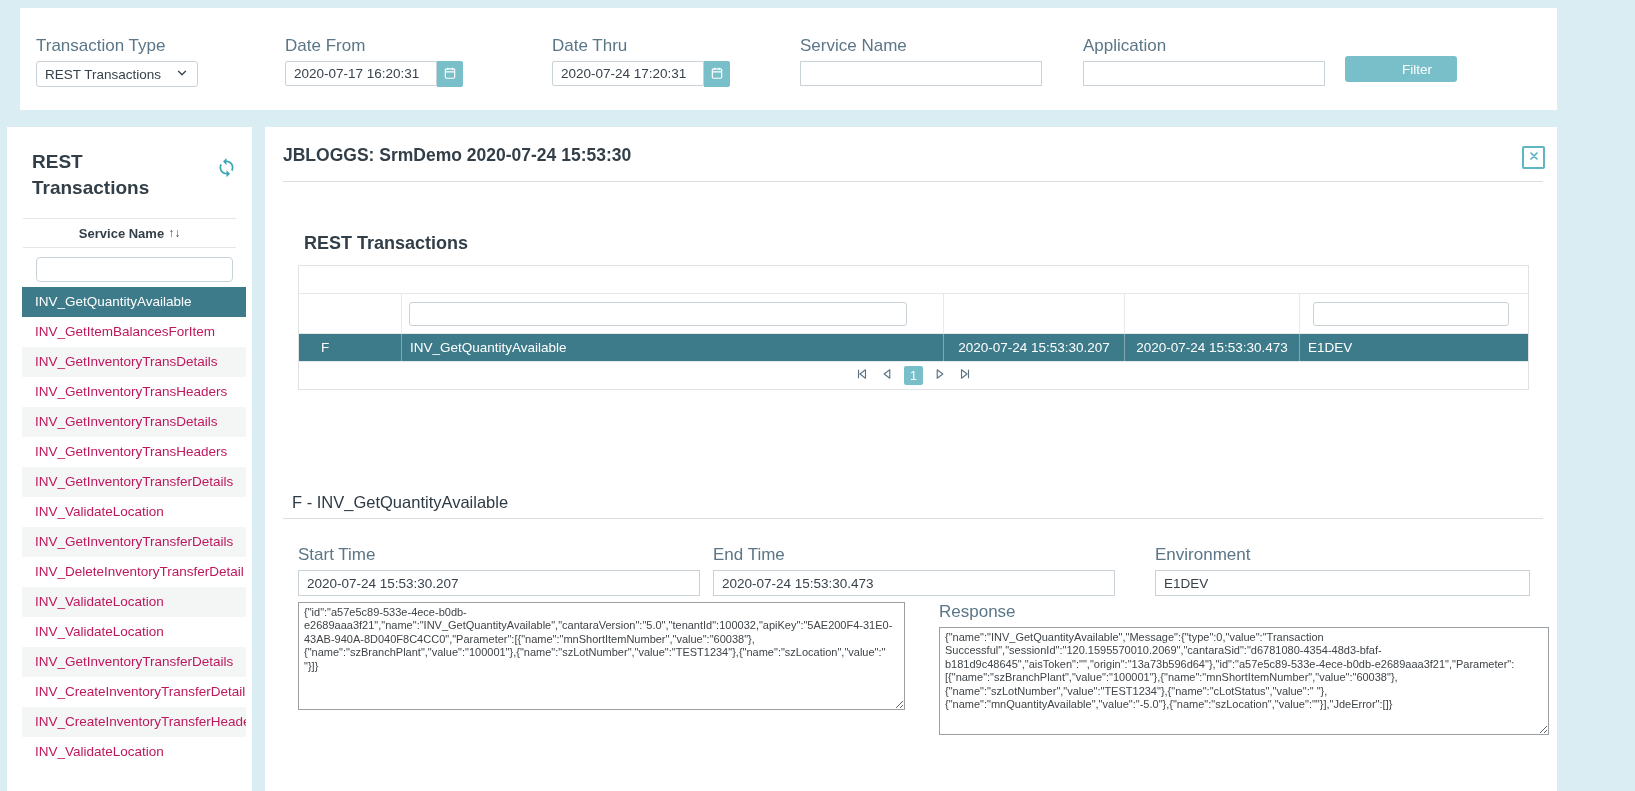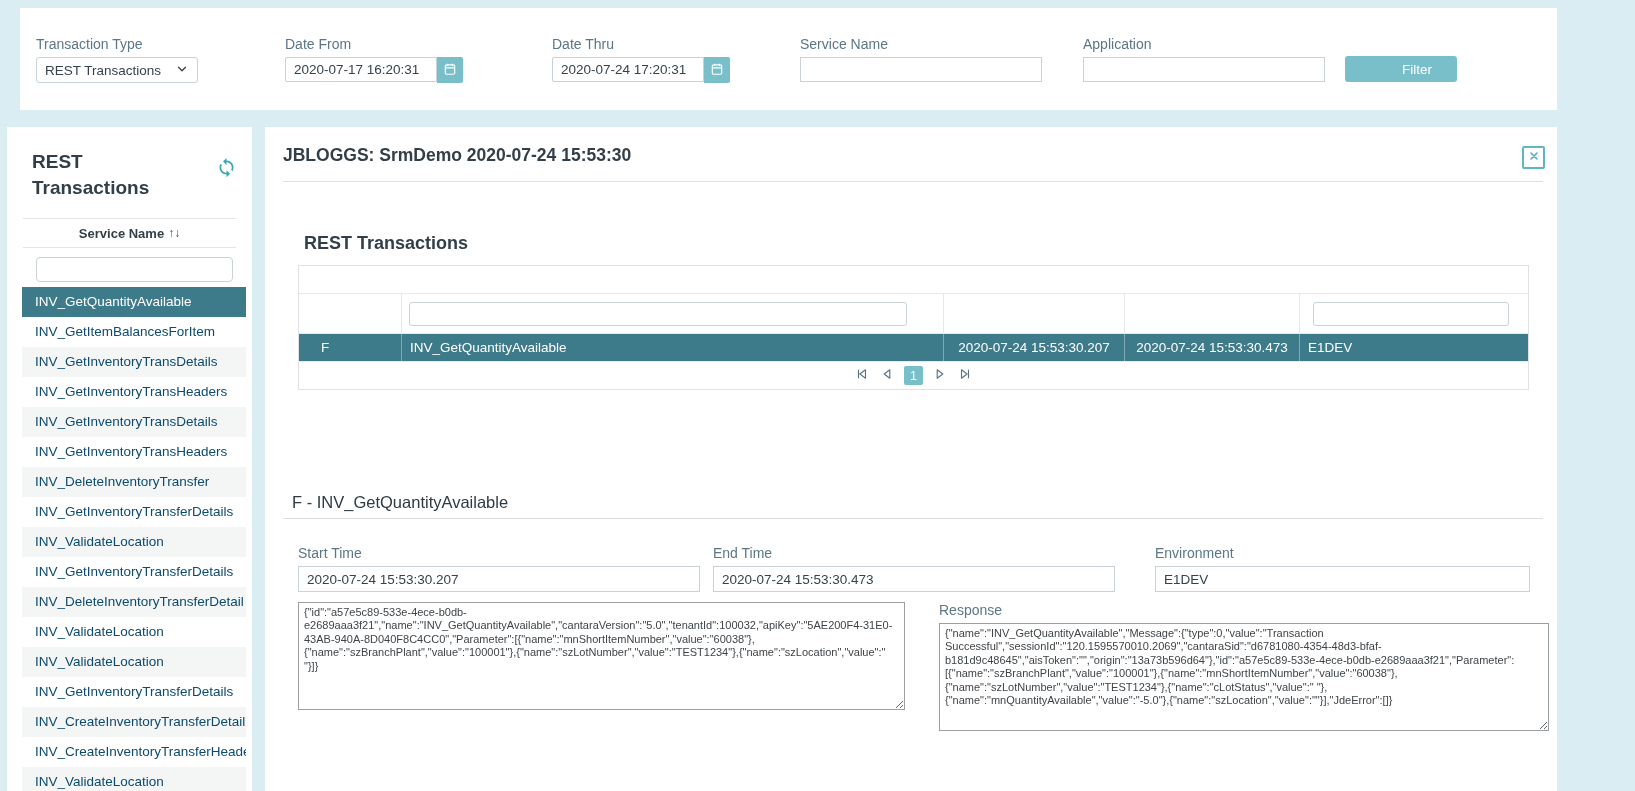--- a/index.html
+++ b/index.html
@@ -7,21 +7,21 @@
     --icon-teal:#3ba7b6; --label-slate:#5b7687; --heading-dark:#333f48; --border-light:#e2e6e8;
   }
   *{box-sizing:border-box; margin:0; padding:0;}
   html,body{width:1635px; height:791px; overflow:hidden;}
   body{
     background:var(--page-bg);
     font-family:"Liberation Sans", sans-serif;
     position:relative; color:var(--heading-dark);
   }
   .card{position:absolute; background:var(--panel-bg);}
-  .lbl{font-size:14px; color:var(--label-slate); display:block; margin-bottom:5px;}
+  .lbl{font-size:17px; color:var(--label-slate); display:block; margin-bottom:5px;}
   input[type=text]{
     border:1px solid #c9d2d6; height:25px; font-size:13.5px; color:#37424c;
     padding:0 8px; font-family:"Liberation Sans", sans-serif; background:#fff; outline:none;
   }
 
   
   #filter-panel{left:20px; top:8px; width:1537px; height:102px;}
   .fgroup{position:absolute; top:28px;}
   #grp-transaction-type{left:16px;}
   #grp-date-from{left:265px;}
@@ -55,21 +55,21 @@
   #sb-col-header{
     position:absolute; left:16px; top:91px; width:213px; height:30px;
     border-top:1px solid var(--border-light); border-bottom:1px solid var(--border-light);
     display:flex; align-items:center; justify-content:center; gap:4px;
     font-size:13px; font-weight:bold; color:var(--heading-dark); cursor:pointer;
   }
   .sort-glyph{font-size:12px; font-weight:normal; color:#42505a;}
   #sb-search{position:absolute; left:29px; top:130px; width:197px; height:25px; border-radius:4px;}
   #service-list{position:absolute; left:15px; top:160px; width:224px;}
   .sb-row{
-    height:30px; line-height:30px; padding-left:13px; font-size:13.5px; color:#0c4a6e;
+    height:30px; line-height:30px; padding-left:13px; font-size:13.5px; color:#be185d;
     white-space:nowrap; overflow:hidden; cursor:pointer; background:#fff;
   }
   .sb-row:nth-child(odd){background:#f4f6f6;}
   .sb-row.selected{background:var(--selection-teal); color:#fff;}
 
   
   #main-card{left:265px; top:127px; width:1292px; height:664px;}
   #main-title{position:absolute; left:18px; top:18px; font-size:17.5px; font-weight:bold;text-align:right;}
   #close-button{
     position:absolute; right:12px; top:19px; width:23px; height:23px; background:#fff;
@@ -202,21 +202,20 @@
     <span class="sort-glyph">↑↓</span>
   </div>
   <input type="text" id="sb-search" value="" style="">
   <div id="service-list">
       <div class="sb-row selected">INV_GetQuantityAvailable</div>
       <div class="sb-row">INV_GetItemBalancesForItem</div>
       <div class="sb-row">INV_GetInventoryTransDetails</div>
       <div class="sb-row">INV_GetInventoryTransHeaders</div>
       <div class="sb-row">INV_GetInventoryTransDetails</div>
       <div class="sb-row">INV_GetInventoryTransHeaders</div>
-      <div class="sb-row">INV_DeleteInventoryTransfer</div>
       <div class="sb-row">INV_GetInventoryTransferDetails</div>
       <div class="sb-row">INV_ValidateLocation</div>
       <div class="sb-row">INV_GetInventoryTransferDetails</div>
       <div class="sb-row">INV_DeleteInventoryTransferDetail</div>
       <div class="sb-row">INV_ValidateLocation</div>
       <div class="sb-row">INV_ValidateLocation</div>
       <div class="sb-row">INV_GetInventoryTransferDetails</div>
       <div class="sb-row">INV_CreateInventoryTransferDetail</div>
       <div class="sb-row">INV_CreateInventoryTransferHeader</div>
       <div class="sb-row">INV_ValidateLocation</div>

